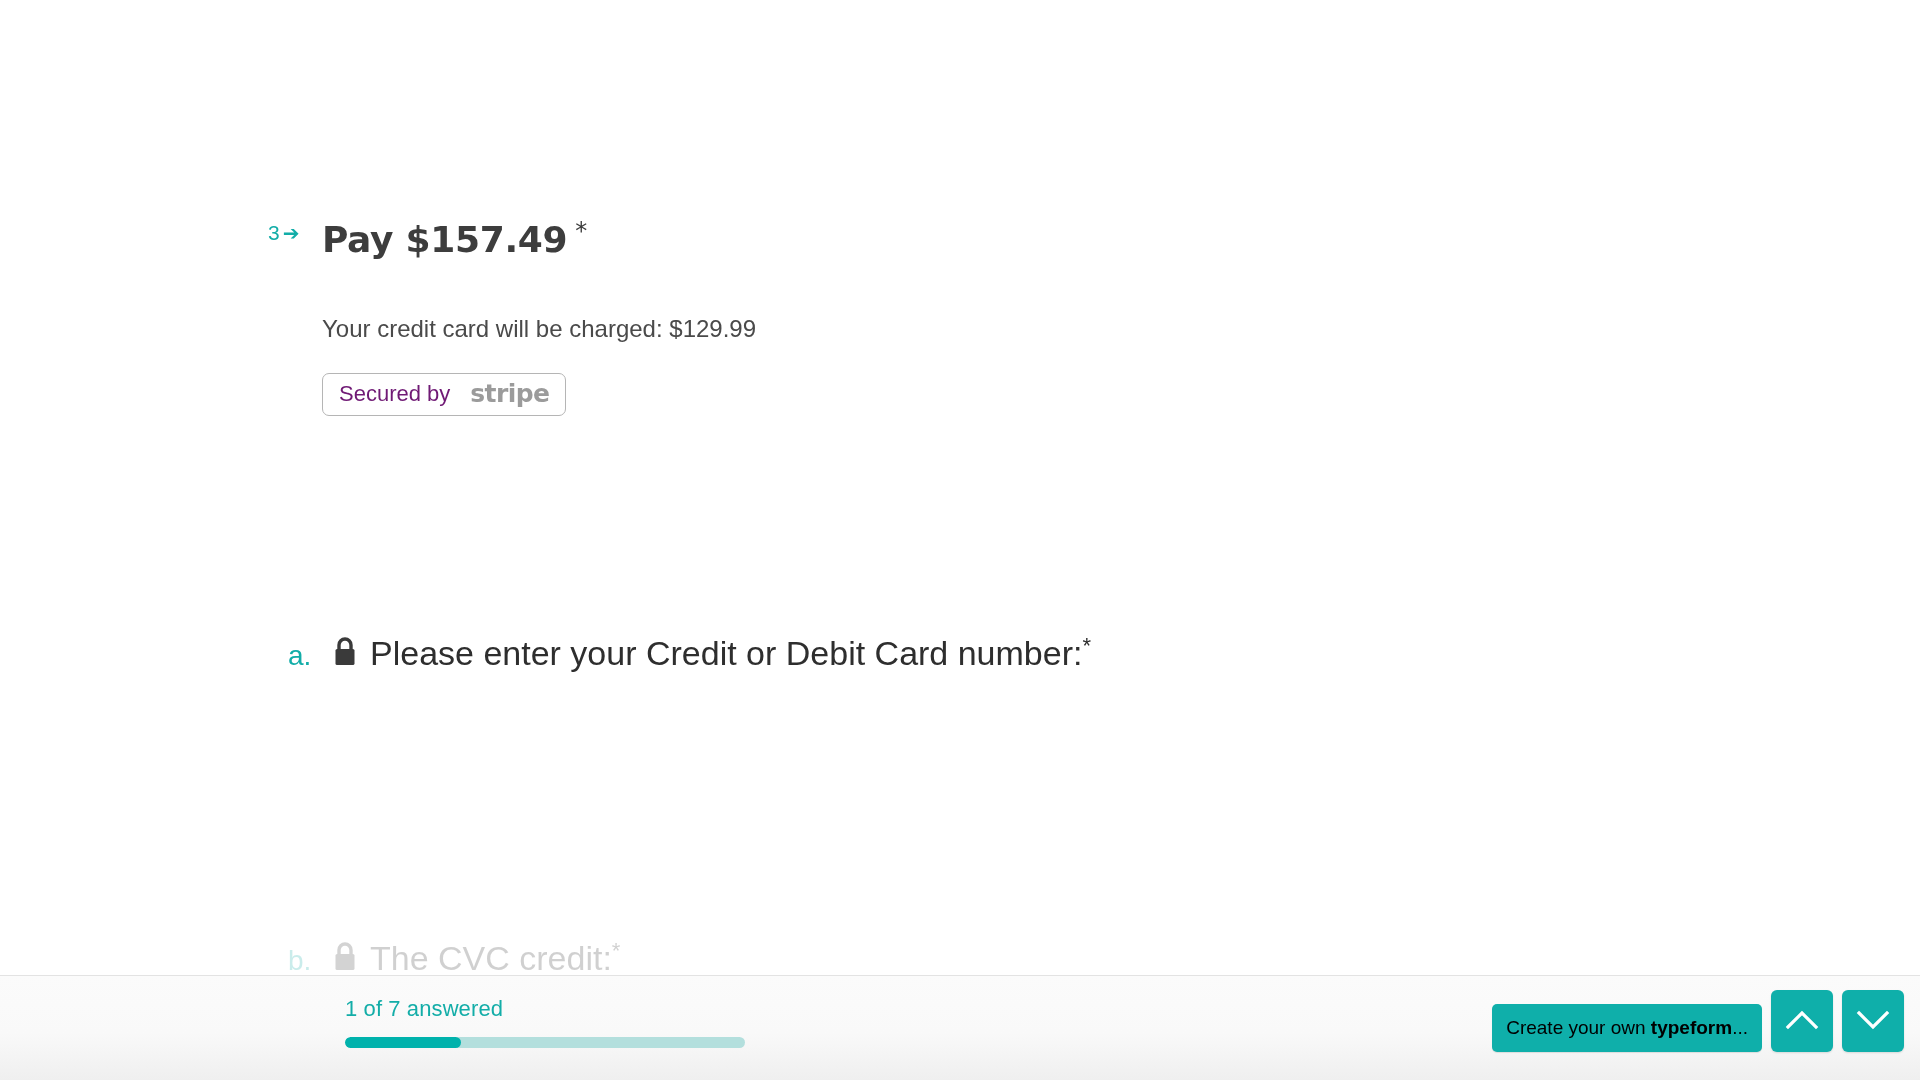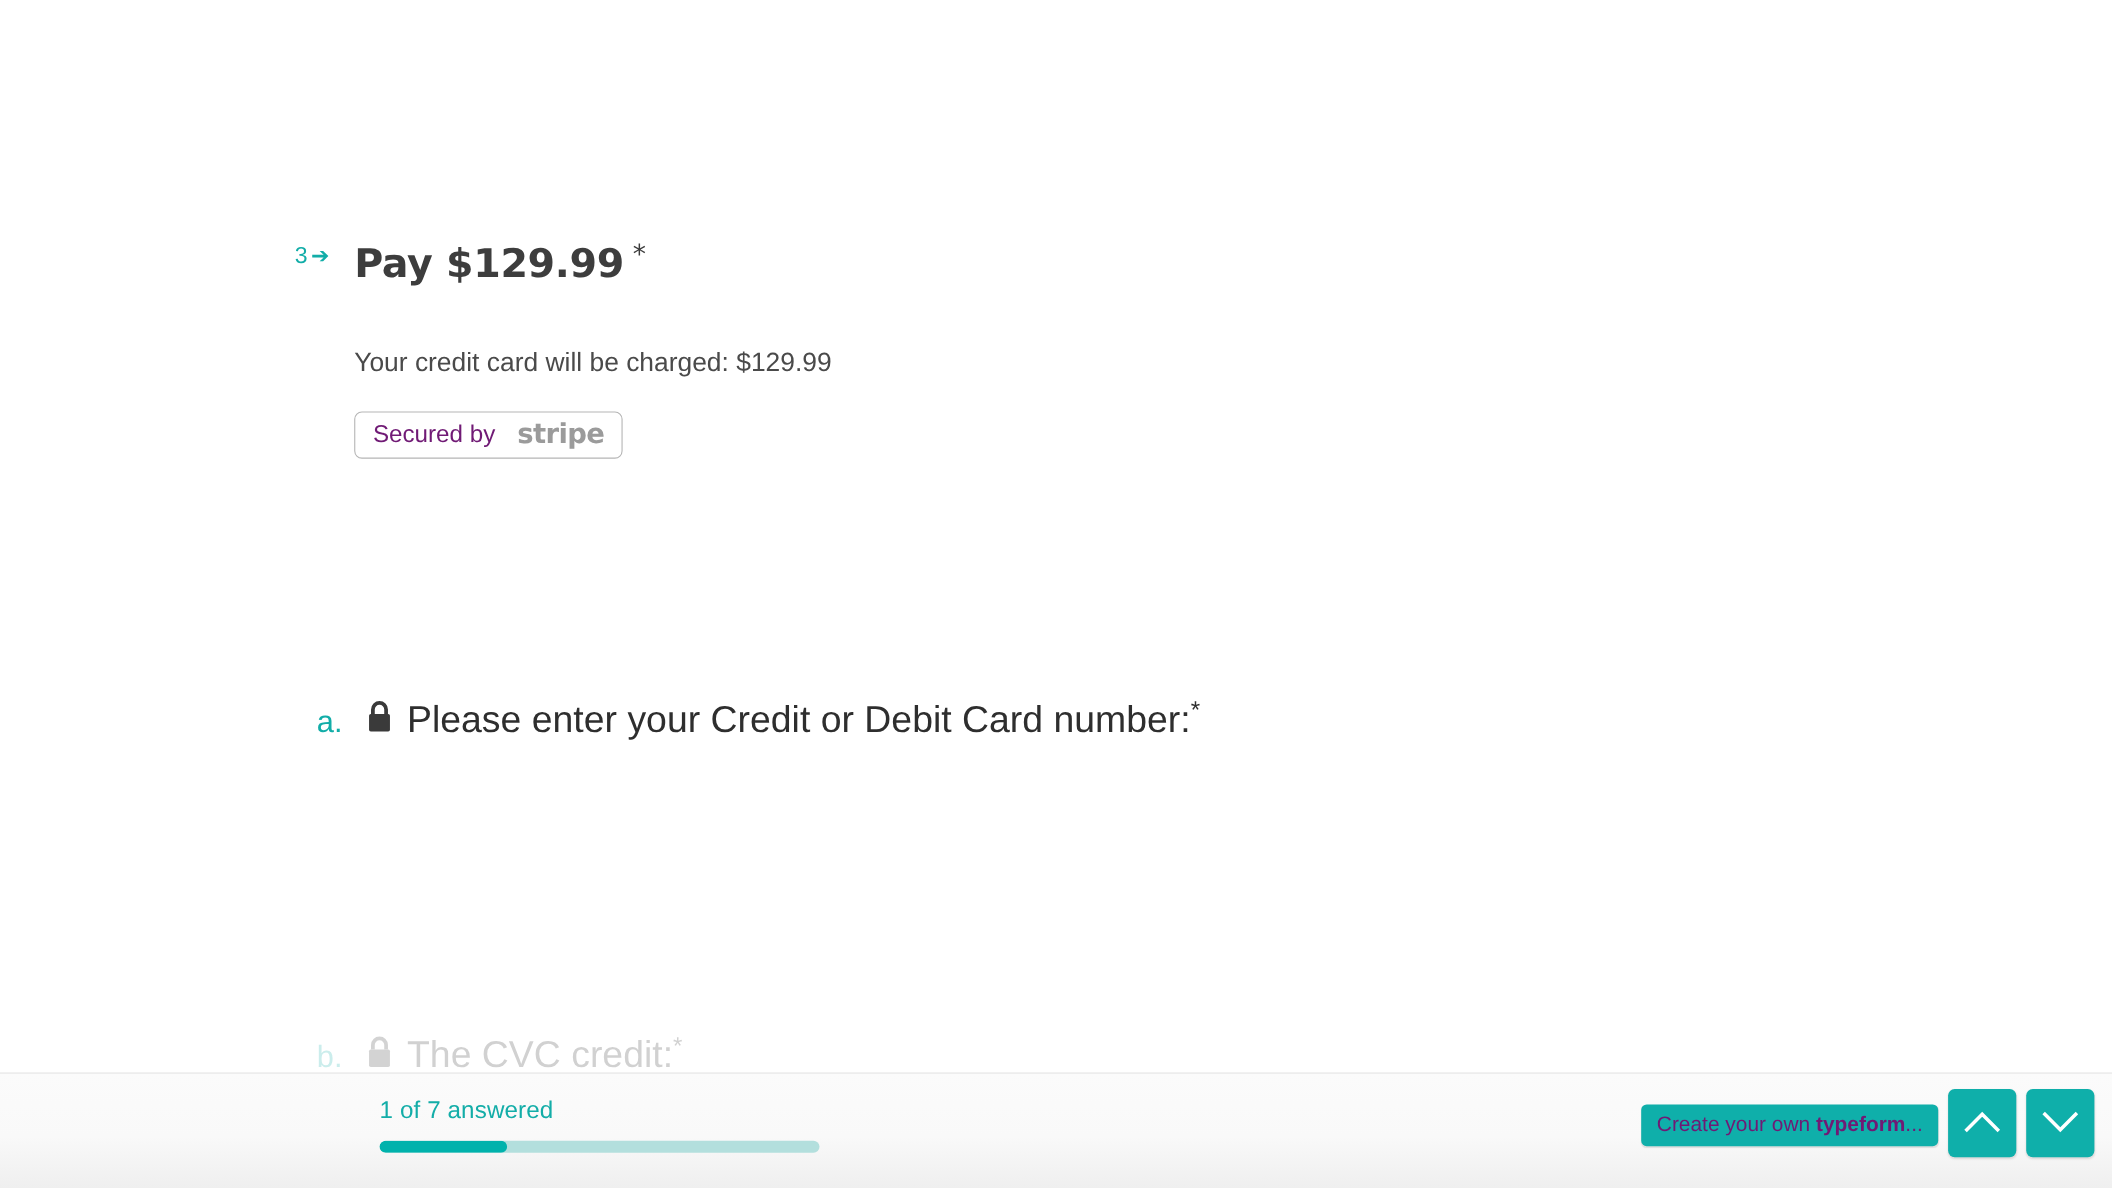--- a/index.html
+++ b/index.html
@@ -192,24 +192,24 @@
   .footer-actions {
     position: absolute;
     right: 16px;
     top: 14px;
     display: flex;
     align-items: flex-start;
     gap: 9px;
   }
 
   .cta-btn {
-    height: 38px;
+    height: 48px;
     padding: 0 14px;
     background: #0FAFAA;
-    color: #701a75;
+    color: #000000;
     border: none;
     border-radius: 5px;
     font-family: "Liberation Sans", sans-serif;
     font-size: 19px;
     line-height: 38px;
     white-space: nowrap;
     cursor: pointer;
     margin-top: 14px;
     box-shadow: 0 1px 1px rgba(0,0,0,0.10);
   }
@@ -232,21 +232,21 @@
 <body>
 
 <div id="app">
 
   <div class="form-body">
 
     <div class="block" id="q3-block">
 
       <div class="q-head">
         <div class="q-marker"><span>3</span><span class="arrow">➔</span></div>
-        <div class="q-title"><span>Pay $129.99</span><span class="req">*</span></div>
+        <div class="q-title"><span>Pay $157.49</span><span class="req">*</span></div>
       </div>
 
       <div class="q-desc">
         <div>Your credit card will be charged: $129.99</div>
       </div>
 
       <div class="stripe-badge">
         <span class="sb-text">Secured by</span>
         <span class="sb-logo">stripe</span>
       </div>

